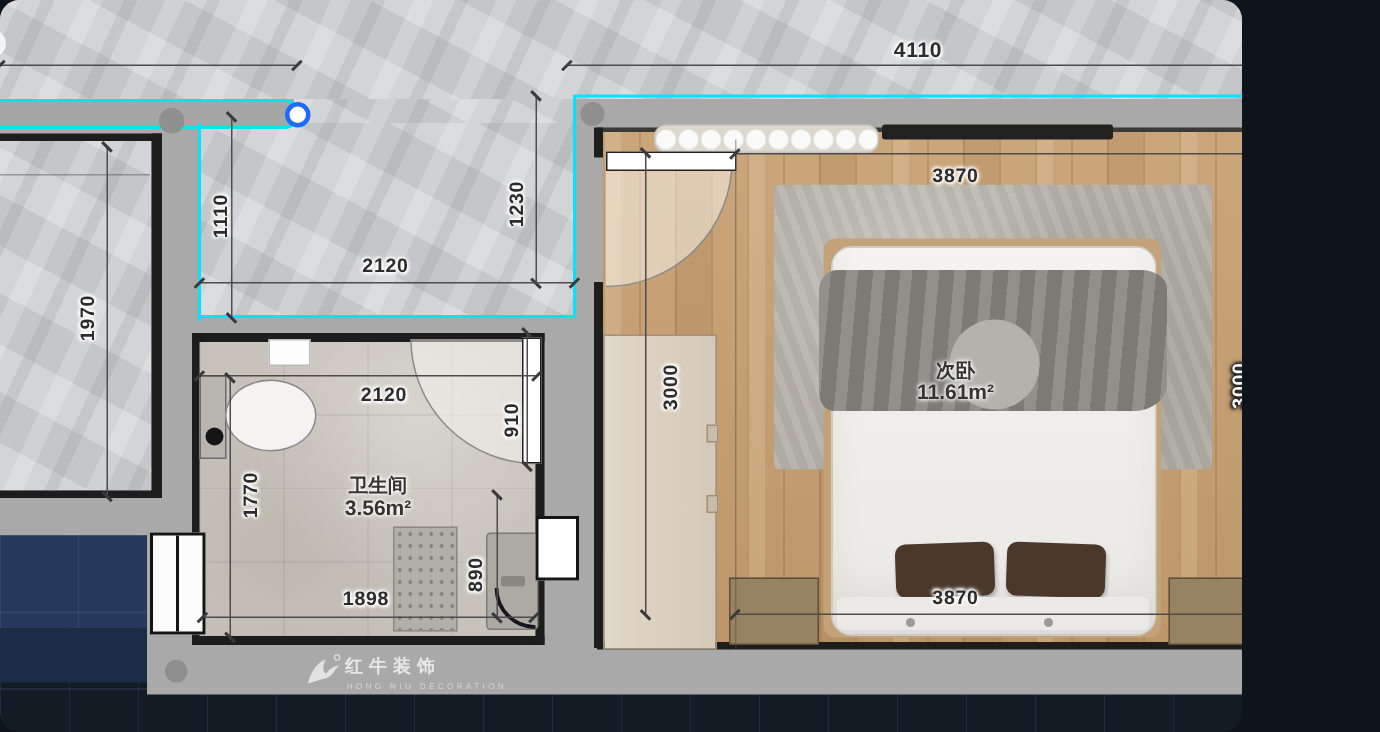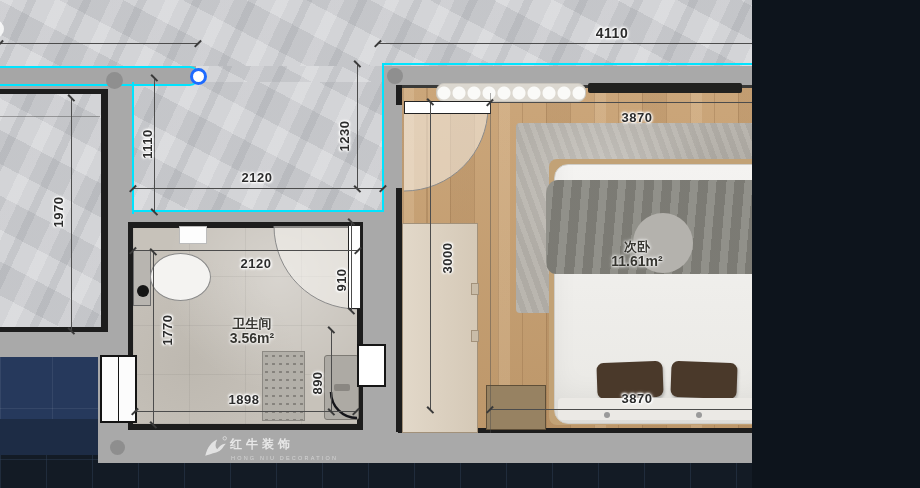--- a/index.html
+++ b/index.html
@@ -1,23 +1,24 @@
 <!DOCTYPE html>
 <html><head>
 <meta charset="utf-8">
 <style>
   html,body{margin:0;padding:0;background:#0d141c}
   .canvas{
-    position:relative;width:752px;height:488px;overflow:hidden;
+    position:relative;width:828px;height:488px;overflow:hidden;
     font-family:"Liberation Sans",sans-serif;
     background-color:#131b25;
     background-image:
       linear-gradient(90deg, rgba(46,62,84,.50) 1px, transparent 1px),
       linear-gradient(0deg,  rgba(46,62,84,.50) 1px, transparent 1px);
     background-size:46px 46px;
+    border-radius:13px;
   }
   .abs{position:absolute}
   .gray{background:#a9a9a9}
   .wall{background:#1d1d1d}
   .cyan{background:#00e4ff}
   .marble{
     background-color:#cdced1;
     background-image:
       repeating-linear-gradient(115deg, rgba(255,255,255,.20) 0 12px, rgba(0,0,0,0) 12px 25px, rgba(125,129,136,.16) 25px 33px, rgba(0,0,0,0) 33px 50px),
       repeating-linear-gradient(28deg, rgba(255,255,255,.13) 0 28px, rgba(139,143,150,.13) 28px 58px);

